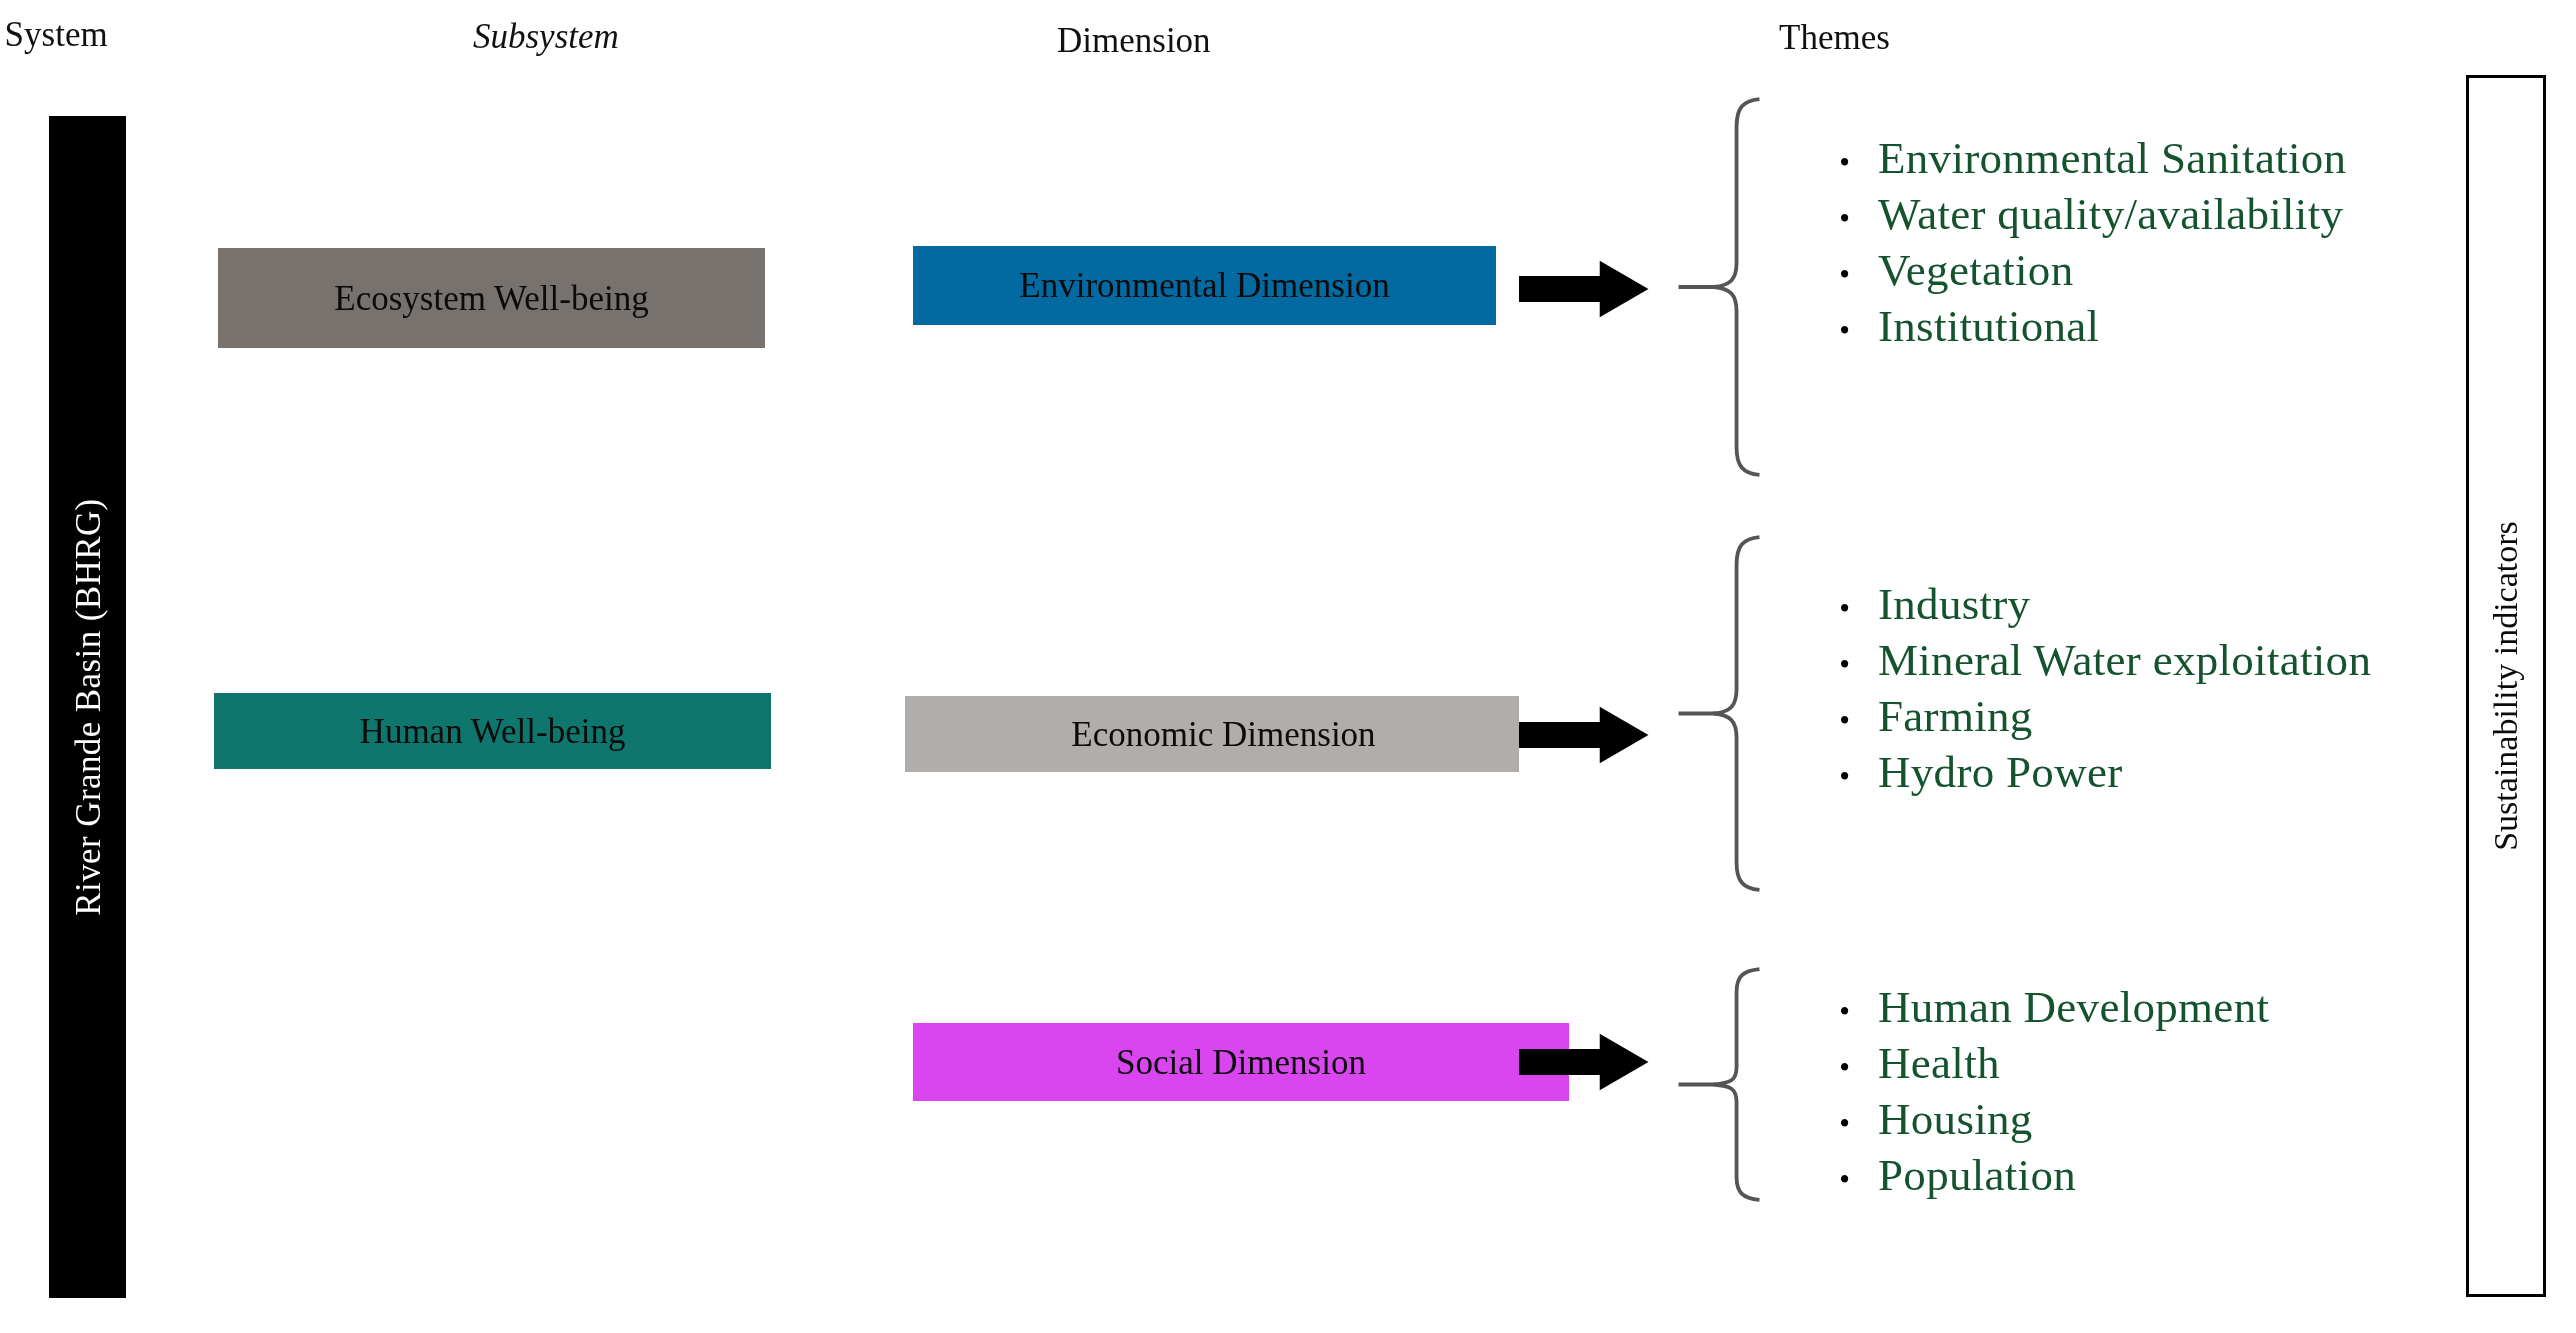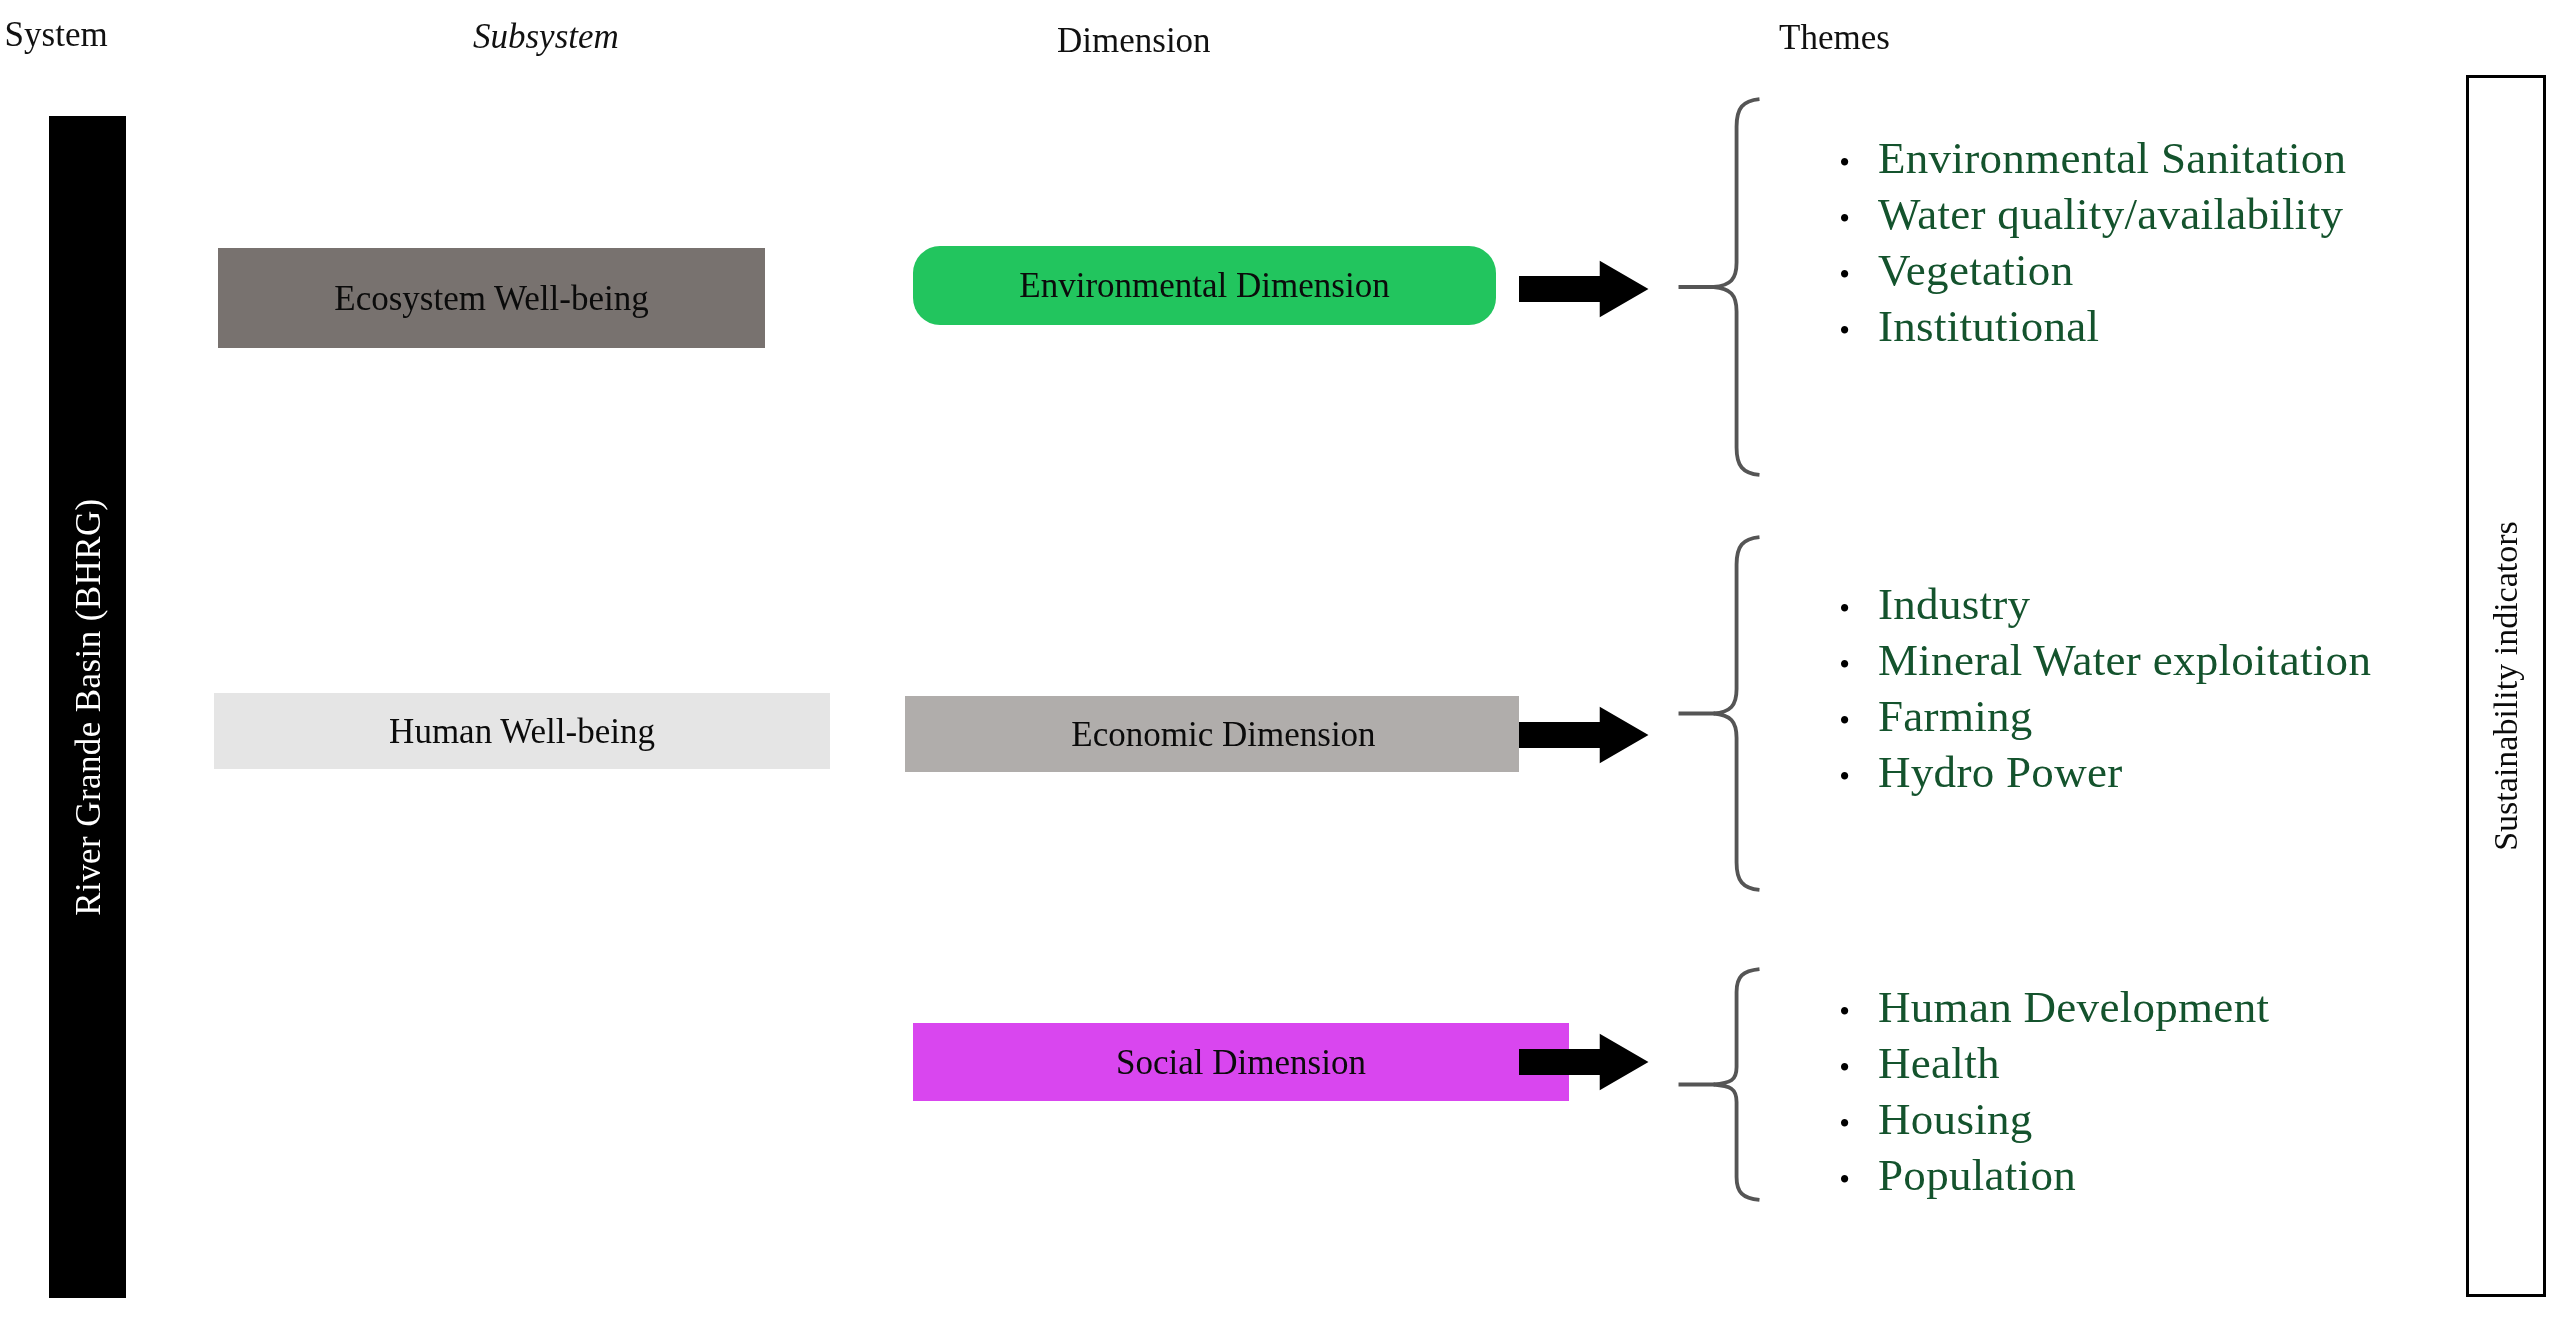--- a/index.html
+++ b/index.html
@@ -62,22 +62,22 @@
     position: absolute;
     display: flex;
     align-items: center;
     justify-content: center;
     font-size: 35px;
     line-height: 1;
     color: #0b0b0b;
     white-space: nowrap;
   }
   #box-ecosystem   { left: 218px;  top: 248px;  width: 547px; height: 100px; background: #78726f; }
-  #box-human       { left: 214px;  top: 693px;  width: 616px; height: 76px; background: #e5e5e5; }
-  #box-environmental { left: 913px; top: 246px;  width: 583px; height: 79px; background: #22c55e; border-radius: 27px; }
+  #box-human       { left: 214px;  top: 693px;  width: 557px; height: 76px; background: #0f766e; }
+  #box-environmental { left: 913px; top: 246px;  width: 583px; height: 79px; background: #0369a1; }
   #box-economic    { left: 905px; top: 696px;  width: 591px; height: 76px; background: #b0adab; padding-left: 23px; }
   #box-social      { left: 913px; top: 1023px; width: 656px; height: 78px; background: #d946ef; }
 
   
   .arrow {
     position: absolute;
     width: 131px;
     height: 60px;
   }
 

